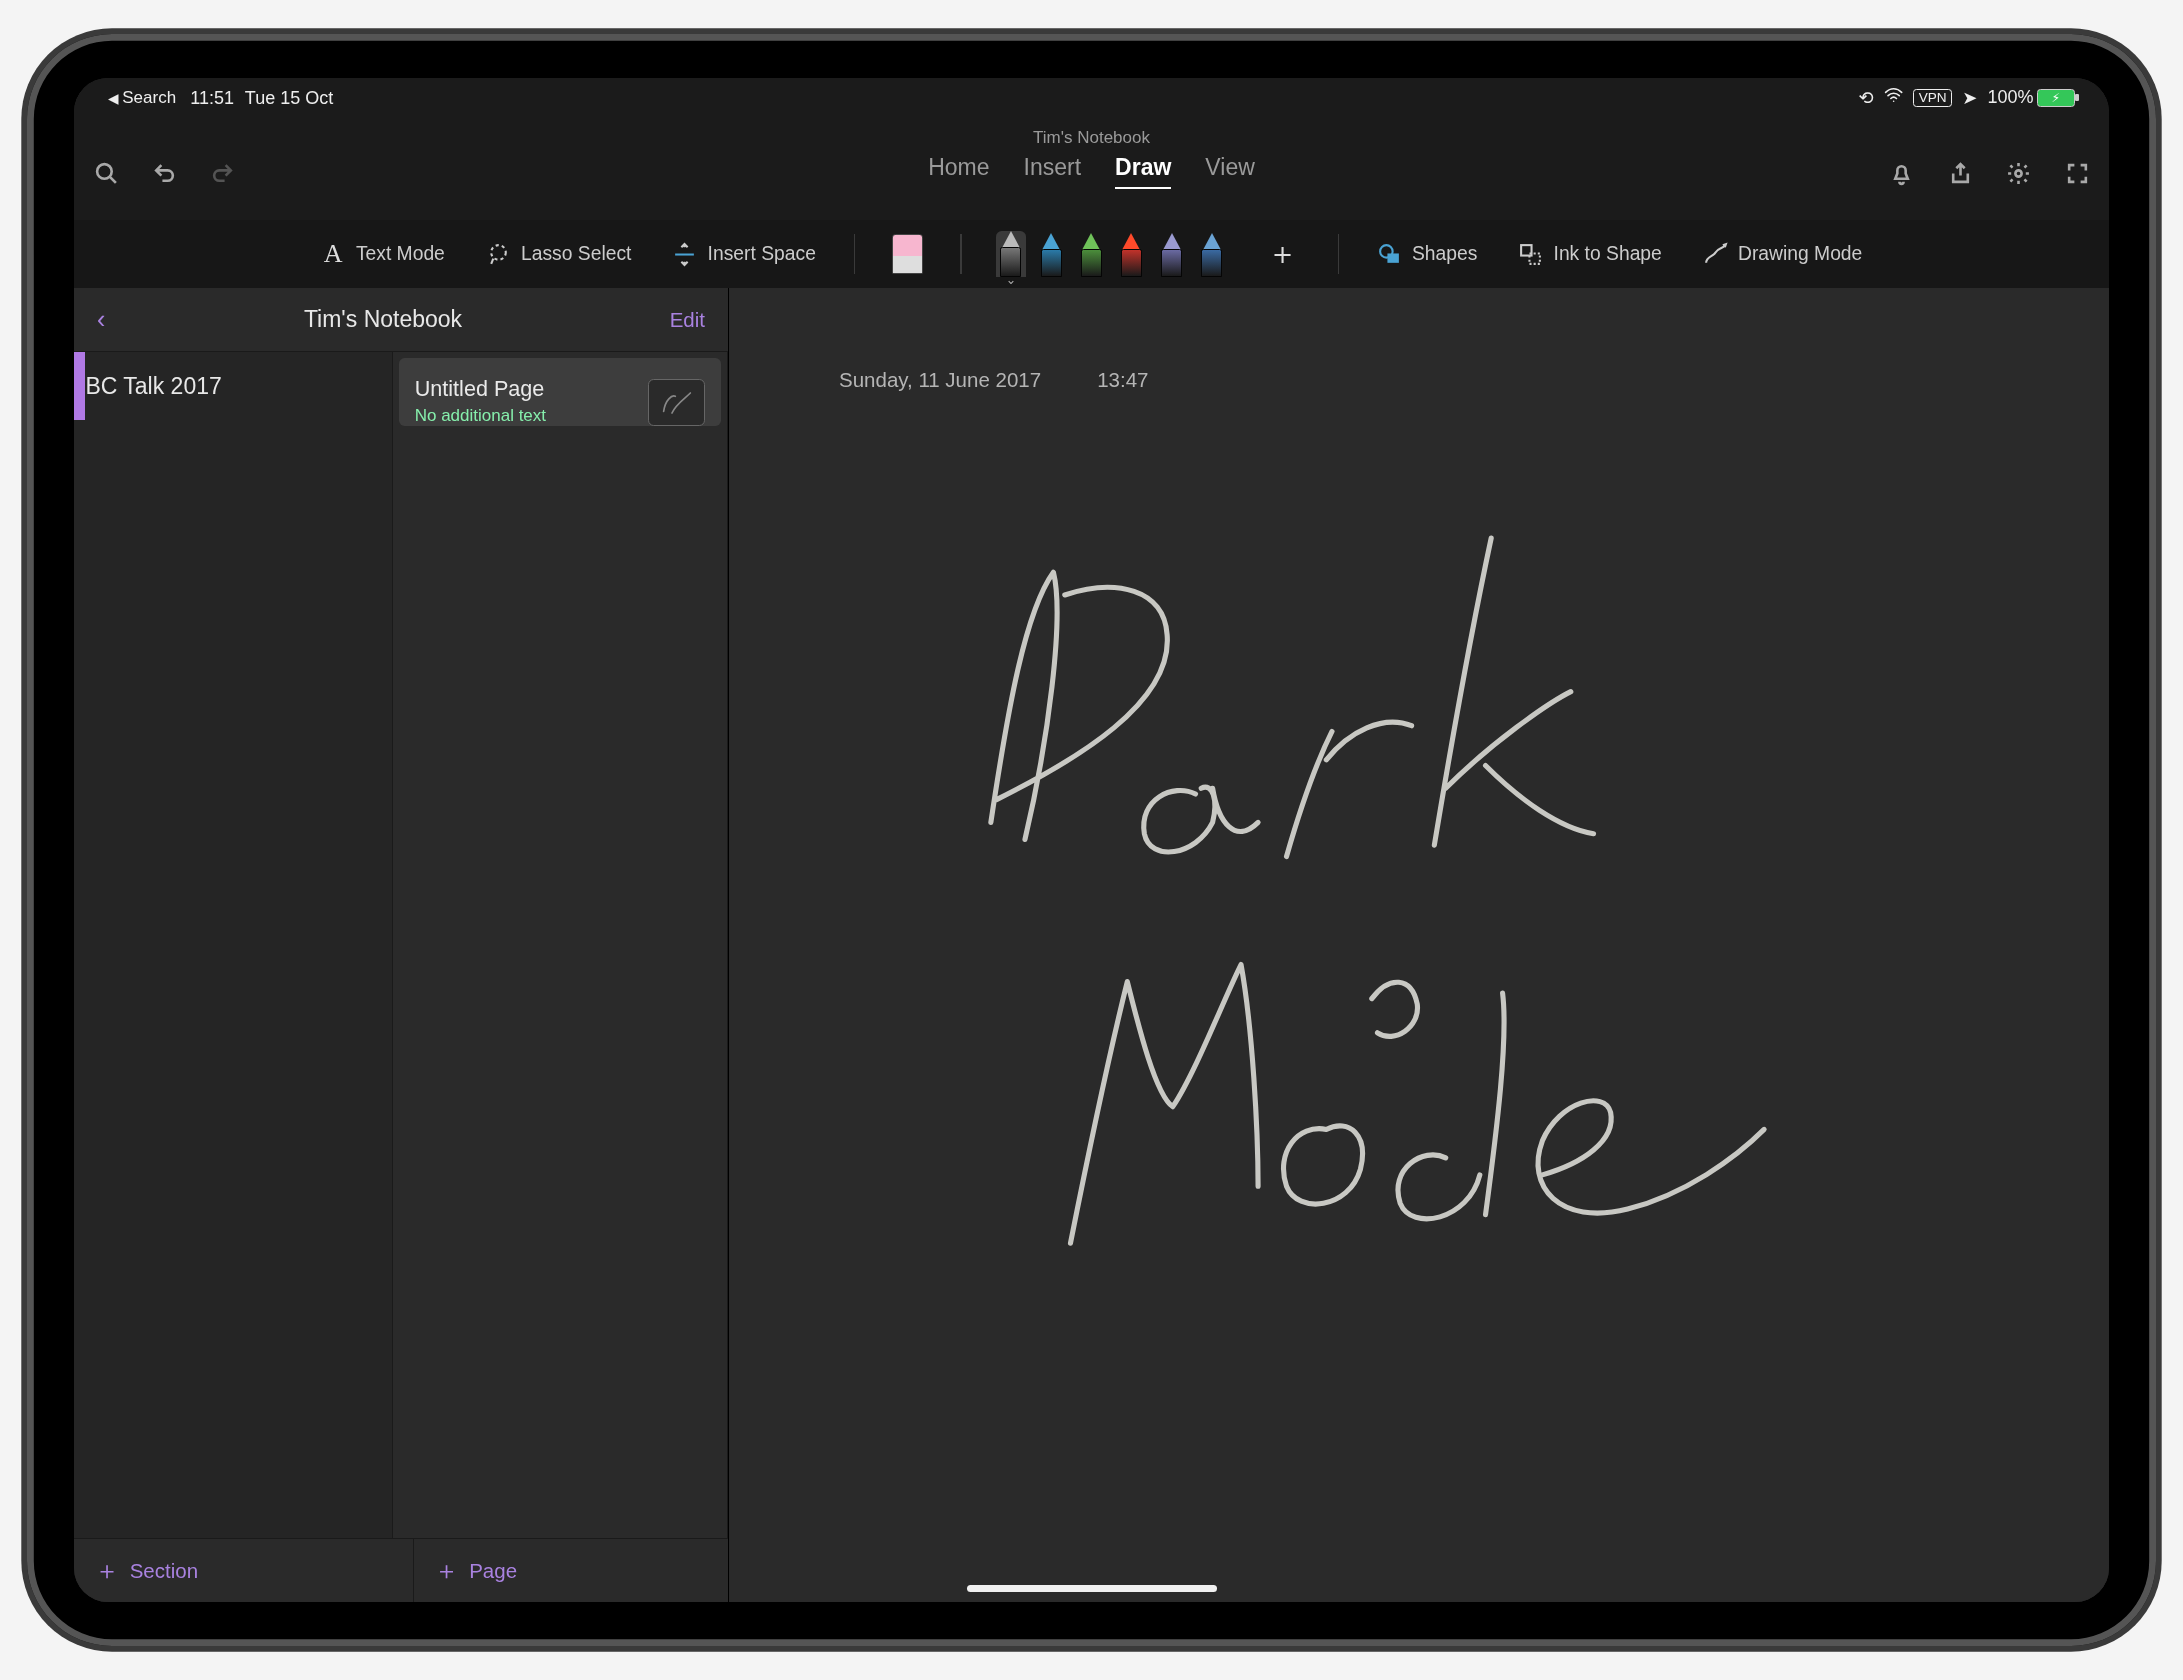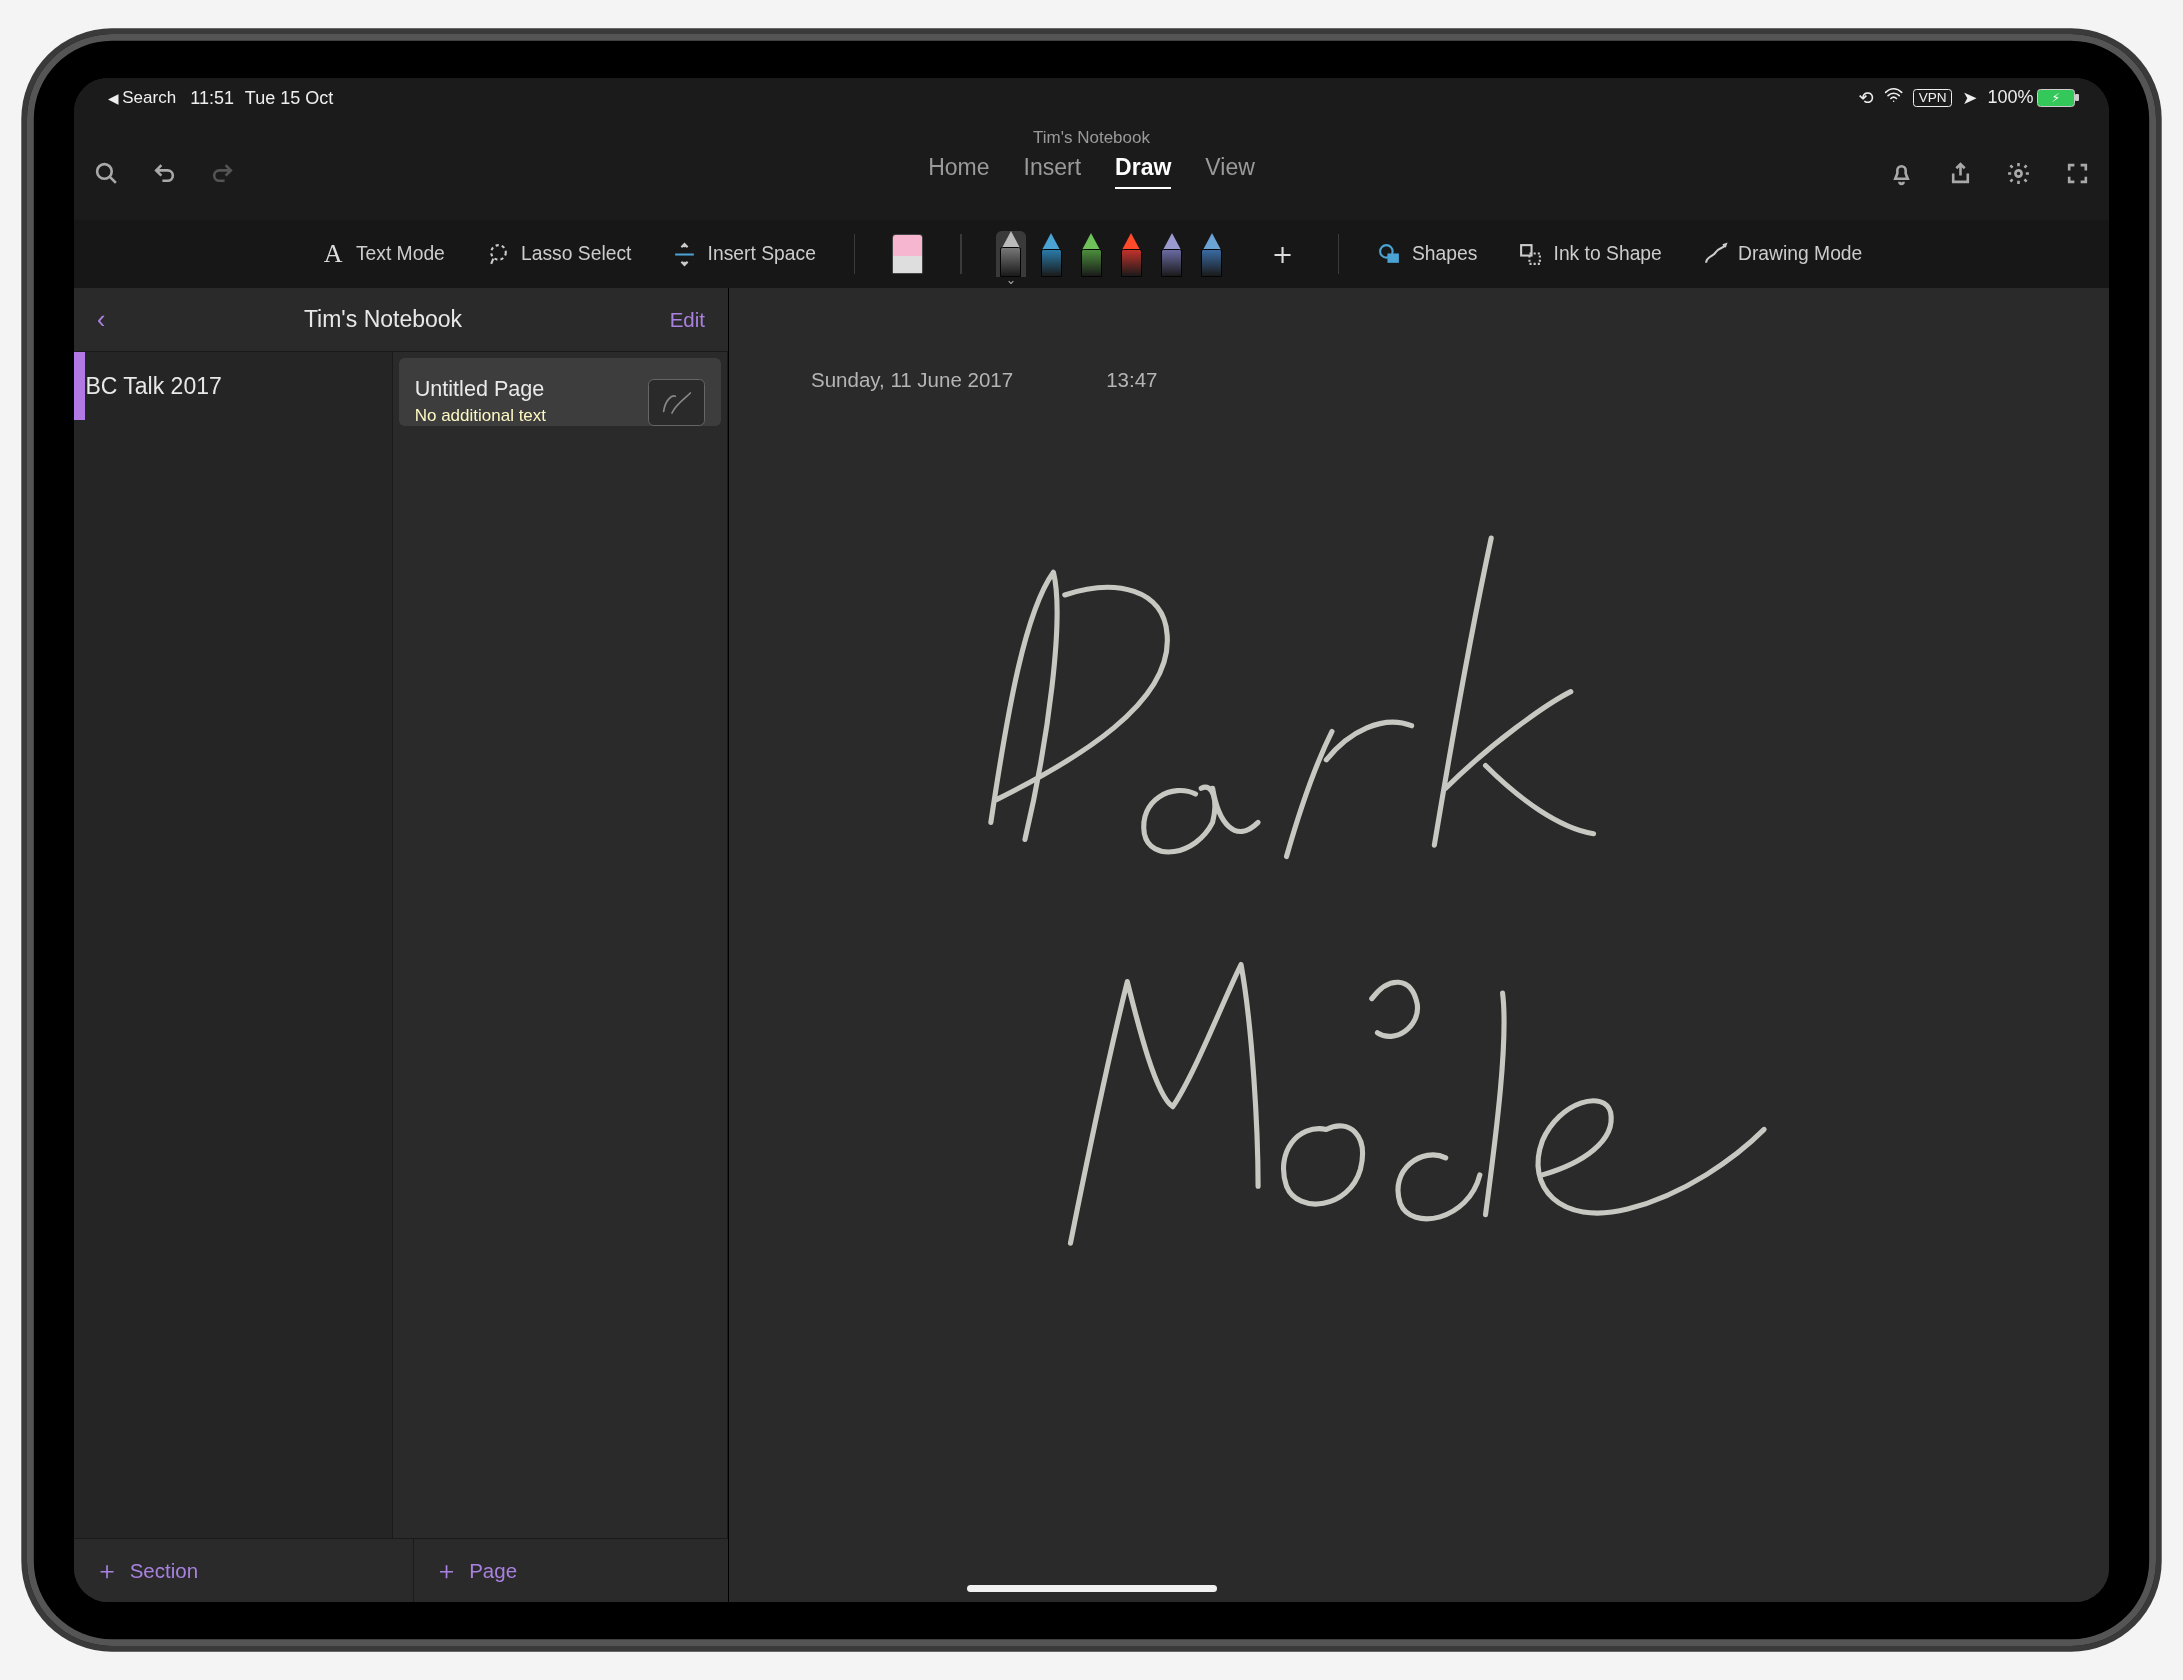--- a/index.html
+++ b/index.html
@@ -214,21 +214,21 @@
   .page-item {
     display: flex; align-items: flex-end;
     height: 74px;
     padding: 0 16px;
     cursor: pointer;
     gap: 11.4px;
   }
   .page-item.selected { background: #3d3d3d; border-radius: 5.7px; margin: 5.7px; height: 68px; }
   .page-text { display:flex; flex-direction:column; gap: 3.4px; flex:1; min-width:0;}
   .page-title { font-size: 21.6px; color: #eaeaea; }
-  .page-sub { font-size: 17px; color: #fef9c3; }
+  .page-sub { font-size: 17px; color: #86efac; }
   .page-thumb {
     width: 55px; height: 45px;
     border: 1.1px solid #666; border-radius: 5.7px;
     background: #2a2a2a;
     display:flex; align-items:center; justify-content:center;
     color:#777;
   }
   .sidebar-footer {
     display: flex;
     border-top: 0.6px solid #1a1a1a;
@@ -246,22 +246,22 @@
 
   
   .canvas {
     position: absolute;
     top: 210px; left: 654px; right: 0; bottom: 0;
     background: #2a2a2a;
     border-left: 1.1px solid #000;
   }
   .canvas-meta {
     position: absolute;
-    top: 80px; left: 82px;
-    display: flex; gap: 93px;
+    top: 80px; left: 110px;
+    display: flex; gap: 56px;
     font-size: 20.5px; color: #b5b5b5;
   }
   .handwriting {
     position: absolute;
     top: 216px; left: 148px;
     width: 910px; height: 796px;
   }
   .handwriting path {
     stroke: #c8c8c3;
     stroke-width: 9;

